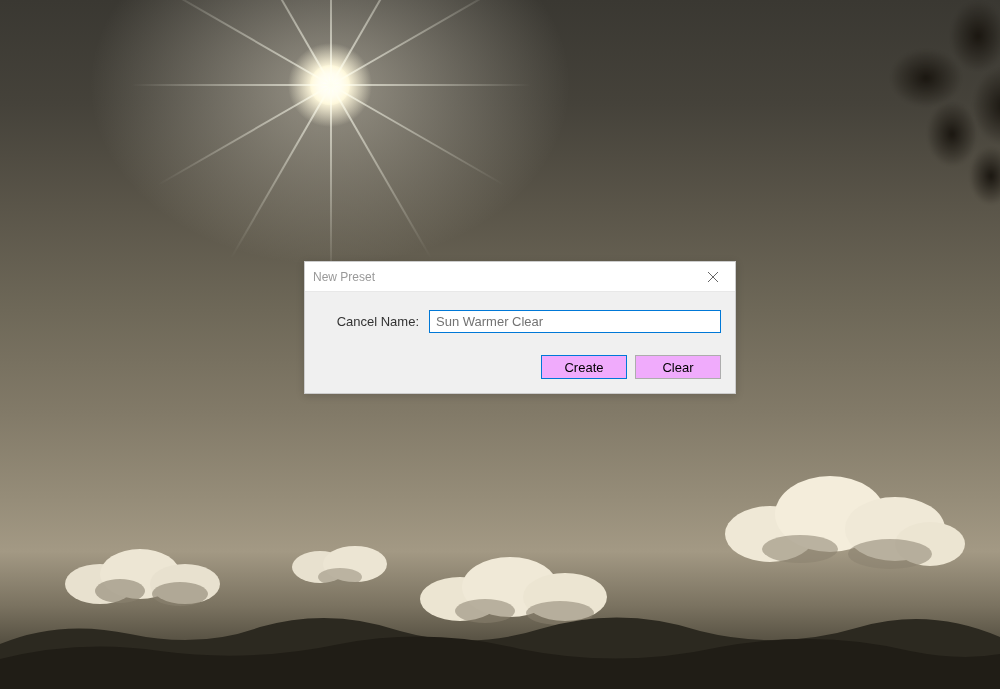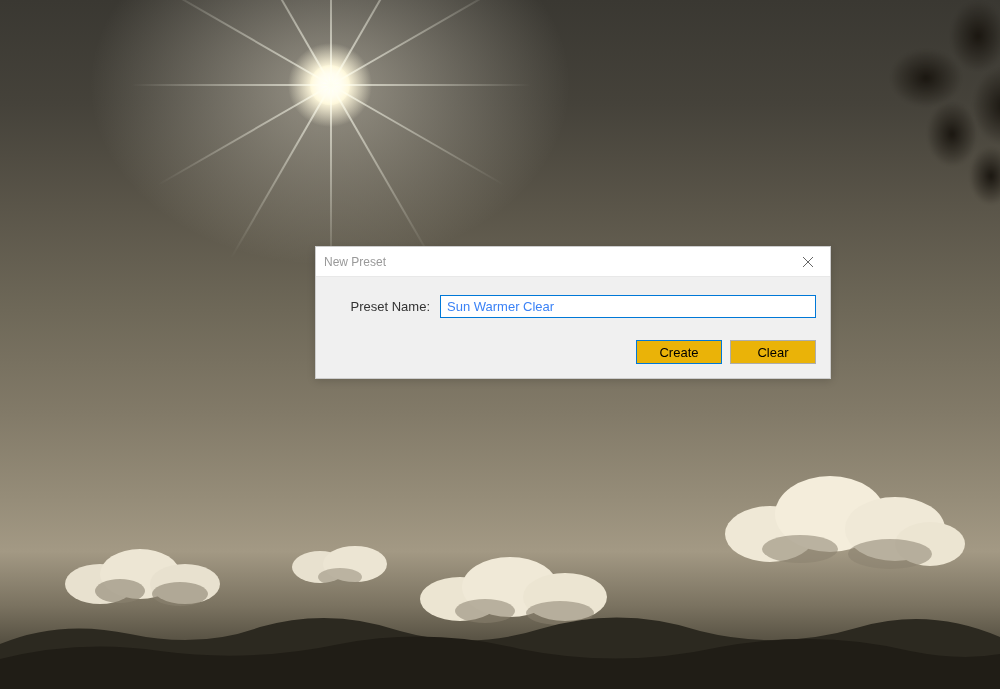--- a/index.html
+++ b/index.html
@@ -66,27 +66,26 @@
     .cloud {
       position: absolute;
       filter: blur(0.5px);
     }
     .cloud svg { display:block; }
 
     
     .dialog {
       position: absolute;
       left: 304px;
-      top: 246px;
-      width: 516px;
+      top: 261px;
+      width: 432px;
       background: #f0f0f0;
       border: 1px solid #cccccc;
       box-shadow: 0 2px 8px rgba(0,0,0,0.15);
       font-size: 12px;
-      margin-left: 11px;
     }
     .titlebar {
       height: 30px;
       background: #ffffff;
       display: flex;
       align-items: center;
       justify-content: space-between;
       padding-left: 8px;
       border-bottom: 1px solid #e8e8e8;
     }
@@ -123,35 +122,35 @@
       text-align: right;
     }
     .text-input {
       flex: 1;
       height: 23px;
       border: 1px solid #0078d7;
       background: #ffffff;
       padding: 0 6px;
       font-family: inherit;
       font-size: 13px;
-      color: #3b82f6;
+      color: #737373;
       outline: none;
     }
     .button-row {
       display: flex;
       justify-content: flex-end;
       gap: 8px;
     }
     .btn {
       width: 86px;
       height: 24px;
       font-family: inherit;
       font-size: 13px;
       cursor: pointer;
-      background: #eab308;
+      background: #f0abfc;
       border: 1px solid #adadad;
       color: #000000;
     }
     .btn-primary {
       border: 1.5px solid #0078d7;
     }
   </style>
 </head>
 <body>
 
@@ -221,21 +220,21 @@
     <span class="titlebar-title">New Preset</span>
     <div class="close-btn">
       <svg viewBox="0 0 10 10">
         <line x1="0" y1="0" x2="10" y2="10" stroke="#666" stroke-width="1"></line>
         <line x1="10" y1="0" x2="0" y2="10" stroke="#666" stroke-width="1"></line>
       </svg>
     </div>
   </div>
   <div class="dialog-body">
     <div class="form-row">
-      <span class="form-label">Preset Name:</span>
+      <span class="form-label">Cancel Name:</span>
       <input type="text" class="text-input" value="Sun Warmer Clear" style="">
     </div>
     <div class="button-row">
       <button class="btn btn-primary">Create</button>
       <button class="btn">Clear</button>
     </div>
   </div>
 </div>
 
 </body></html>

